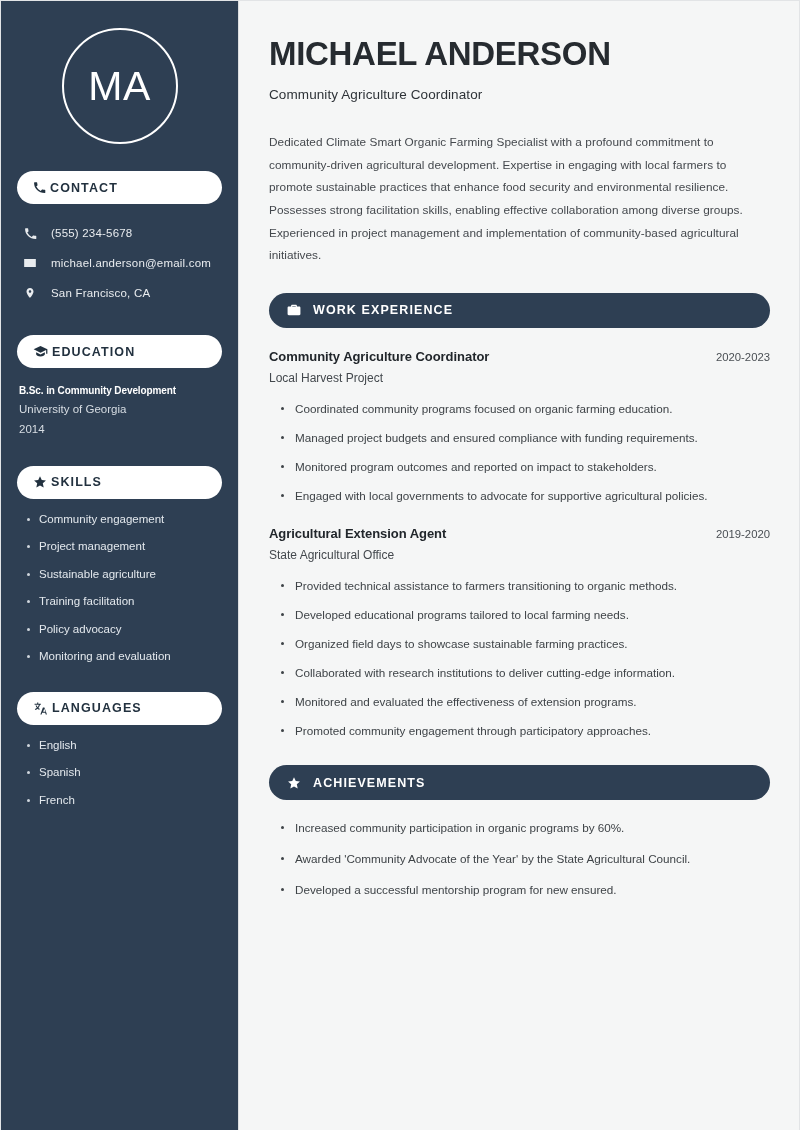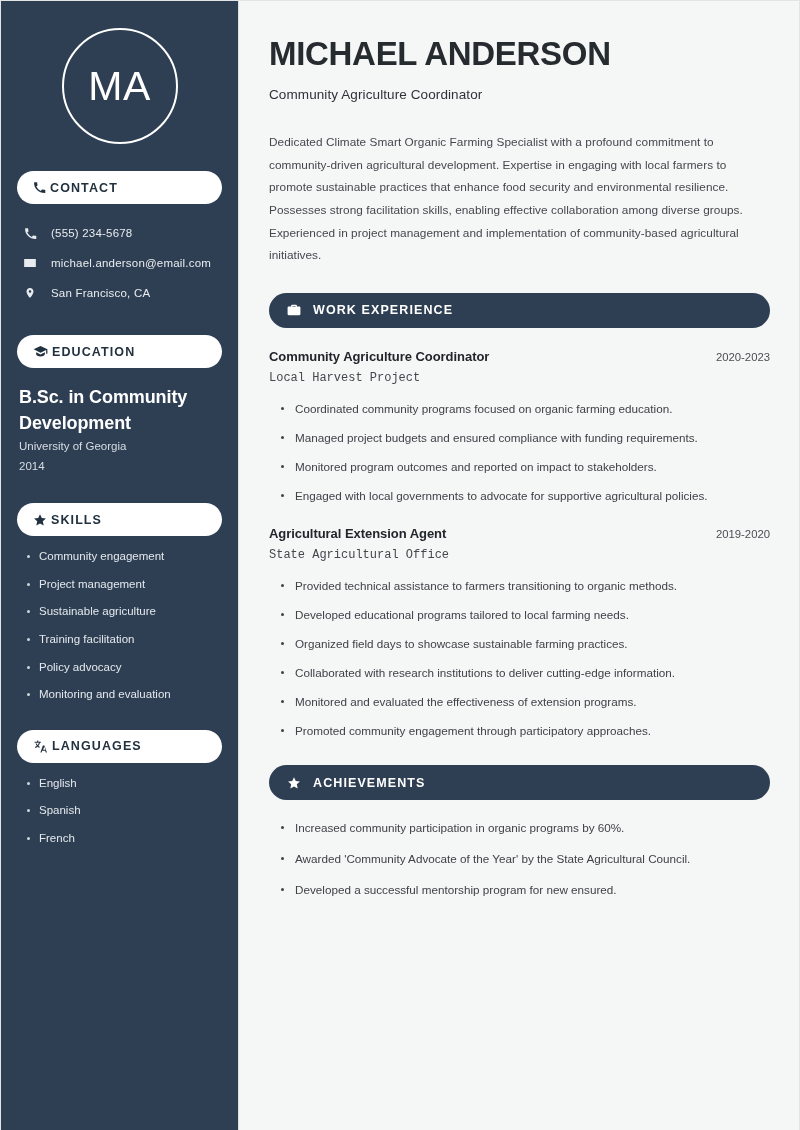--- a/index.html
+++ b/index.html
@@ -78,21 +78,21 @@
   .contact-row .ic { width:16px; display:flex; justify-content:center; }
   .contact-row .txt {
     color:#e9ecef;
     font-size:11.5px;
     letter-spacing:0.2px;
   }
 
   .edu-block { margin-top:16px; padding-left:2px; }
   .edu-degree {
     color:#ffffff;
-    font-size:18px;
+    font-size:10px;
     font-weight:bold;
     line-height:1.45;
     letter-spacing:-0.1px;
   }
   .edu-school, .edu-year {
     color:#d7dde3;
     font-size:11.5px;
     line-height:1.75;
   }
 
@@ -177,21 +177,20 @@
   }
   .job-dates {
     color:#4a4f54;
     font-size:11.3px;
     white-space:nowrap;
   }
   .job-org {
     margin-top:7px;
     color:#43484d;
     font-size:12px;
-    font-family:Liberation Mono, monospace;
   }
   .job-bullets {
     margin-top:16px;
     list-style:none;
     padding-left:12px;
   }
   .job-bullets li {
     color:#3e4347;
     font-size:11.7px;
     line-height:1.45;

